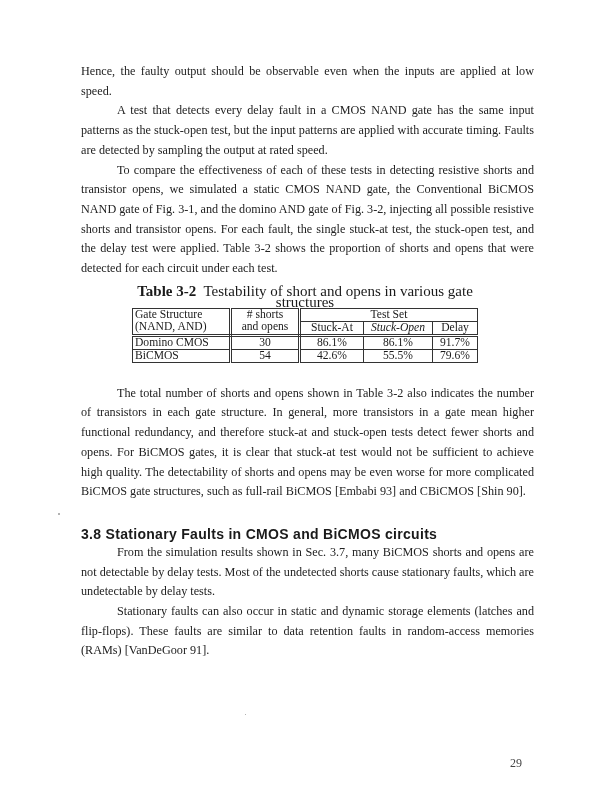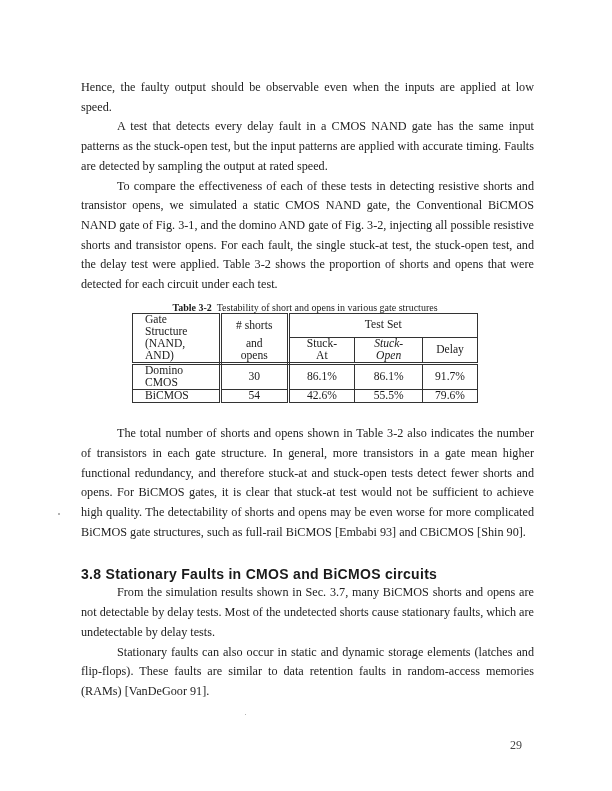--- a/index.html
+++ b/index.html
@@ -1,45 +1,45 @@
 <!DOCTYPE html>
 <html><head>
 <meta charset="utf-8">
 <style>
   html, body { margin: 0; padding: 0; background: #ffffff; }
   body {
     width: 612px; height: 791px; position: relative; overflow: hidden;
     font-family: "Liberation Serif", "DejaVu Serif", serif;
     color: #1a1a1a;
   }
-  .page { position: absolute; left: 81px; top: 78px; width: 453px; }
+  .page { position: absolute; left: 81px; top: 62px; width: 453px; }
   .p {
     font-size: 12.2px; line-height: 19.7px; text-align: justify;
     margin: 0; color: #222;
   }
   .indent { text-indent: 36px; }
   .table-wrap { margin-top: 7px; margin-left: 51px; width: 346px; }
-  .caption { font-size: 10px; line-height: 11px; text-align: center; color: #1a1a1a; margin-bottom: 0px; }
+  .caption { font-size: 15px; line-height: 11px; text-align: center; color: #1a1a1a; margin-bottom: 0px; }
   .caption b { font-weight: bold; }
   table.t {
     border-collapse: collapse; width: 346px; font-size: 11.6px;
     line-height: 12px; color: #1a1a1a;
   }
   table.t td {
-    border: 1px solid #333; padding: 0 12px; height: 12px;
+    border: 1px solid #333; padding: 0 2px; height: 12px;
   }
   .c { text-align: center; }
   .dbl-r { border-right: 3px double #333 !important; }
   .dbl-b td { border-bottom: 3px double #333 !important; }
   .heading {
     font-family: "Liberation Sans", "DejaVu Sans", sans-serif;
     font-weight: bold; font-size: 14px; margin: 0; line-height: 18px;
     letter-spacing: 0.3px; color: #1a1a1a;
   }
-  .pnum { position: absolute; left: 510px; top: 738px; font-size: 12px; color: #444; }
+  .pnum { position: absolute; left: 510px; top: 756px; font-size: 12px; color: #444; }
   .spec { position: absolute; width: 2px; height: 2px; background: #999; border-radius: 1px; }
 </style>
 </head>
 <body>
 
 <div class="page">
   <p class="p">Hence, the faulty output should be observable even when the inputs are applied at low speed.</p>
   <p class="p indent">A test that detects every delay fault in a CMOS NAND gate has the same input patterns as the stuck-open test, but the input patterns are applied with accurate timing. Faults are detected by sampling the output at rated speed.</p>
   <p class="p indent">To compare the effectiveness of each of these tests in detecting resistive shorts and transistor opens, we simulated a static CMOS NAND gate, the Conventional BiCMOS NAND gate of Fig. 3-1, and the domino AND gate of Fig. 3-2, injecting all possible resistive shorts and transistor opens. For each fault, the single stuck-at test, the stuck-open test, and the delay test were applied. Table 3-2 shows the proportion of shorts and opens that were detected for each circuit under each test.</p>
 

